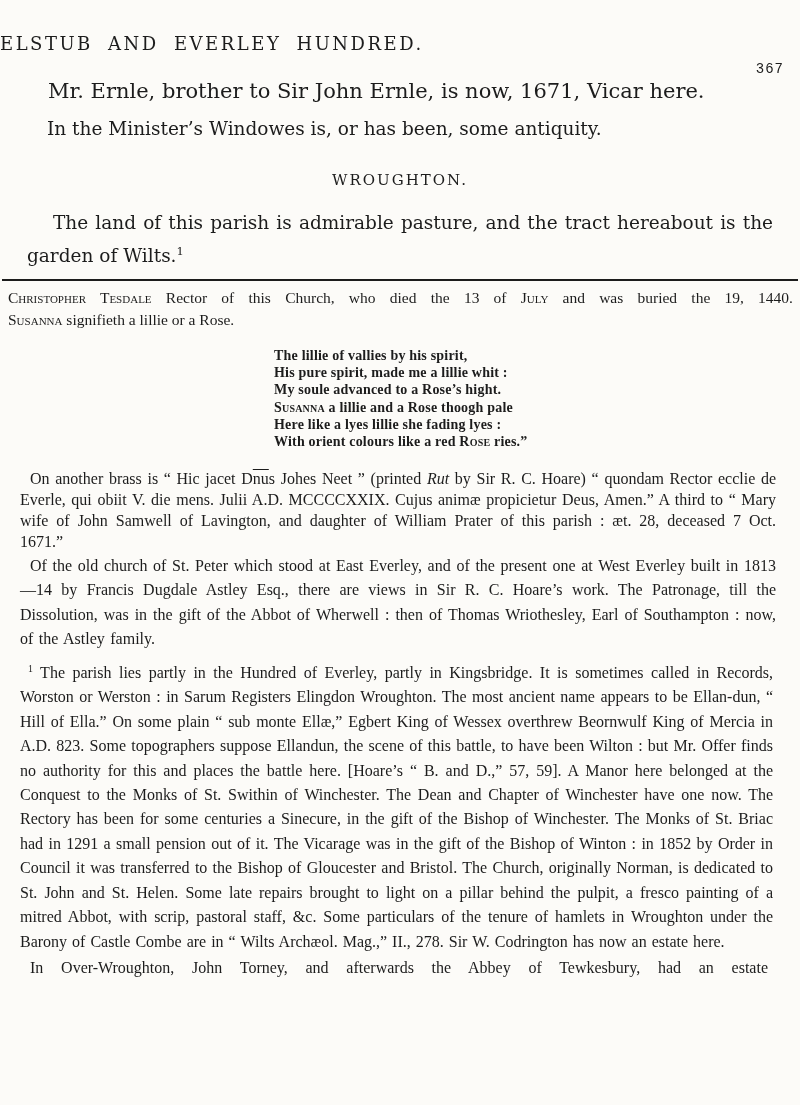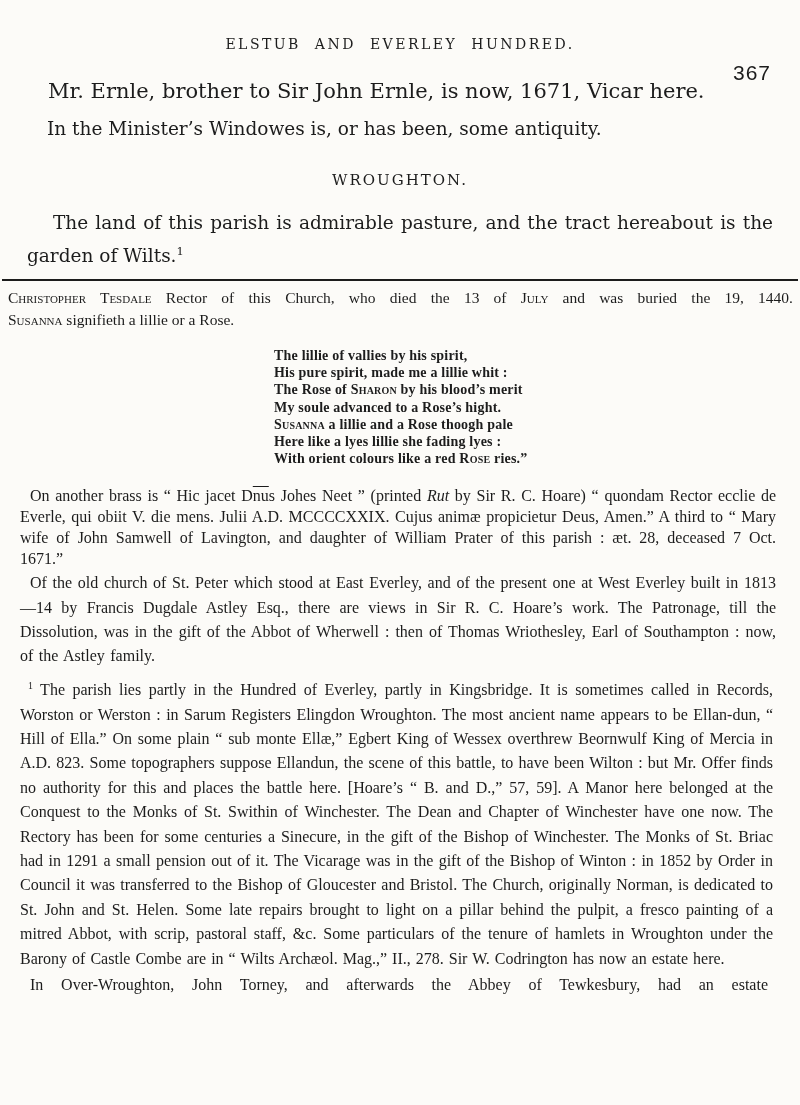--- a/index.html
+++ b/index.html
@@ -9,29 +9,29 @@
     font-family: "Liberation Serif", serif;
     color: #1c1c1c;
     overflow: hidden;
   }
   .page { position: relative; width: 800px; height: 1105px; overflow: hidden; }
 
   
   .page-header { position: relative; }
   .running-title {
     margin: 33px 0 0;
-    text-align: center;
+    text-align: left;
     font-family: "DejaVu Serif", serif;
-    font-size: 14px; line-height: 22px;
+    font-size: 18px; line-height: 22px;
     letter-spacing: 2.5px; word-spacing: 7px;
   }
   .page-number {
-    position: absolute; right: 29px; top: 28px;
-    font-family: Liberation Sans, sans-serif;
-    font-size: 21px; letter-spacing: 1px;
+    position: absolute; right: 16px; top: 28px;
+    font-family: Liberation Mono, monospace;
+    font-size: 14px; letter-spacing: 1px;
   }
 
   
   .intro-1 { margin: 23px 27px 0 48px; font-family: "DejaVu Serif", serif; font-size: 21px; line-height: 26px; }
   .intro-2 { margin: 12px 27px 0 47px; font-family: "DejaVu Serif", serif; font-size: 18.5px; line-height: 26px; }
   .section-heading {
     margin: 26px 0 0; text-align: center; font-weight: normal;
     font-family: "DejaVu Serif", serif;
     font-size: 15px; line-height: 24px; letter-spacing: 2px;
   }
@@ -86,21 +86,20 @@
 
   <hr class="rule">
 
   <section>
     <p class="memorial-line first"><span class="s-sc">Christopher Tesdale</span><span> Rector of this Church, who died the 13 of </span><span class="s-sc">July</span><span> and was buried the 19, 1440.</span></p>
     <p class="memorial-line"><span class="s-sc">Susanna</span><span> signifieth a lillie or a Rose.</span></p>
 
     <div class="poem">
       <p><span>The lillie of vallies by his spirit,</span></p>
       <p><span>His pure spirit, made me a lillie whit :</span></p>
-      <p><span>The Rose of </span><span class="s-sc">Sharon</span><span> by his blood’s merit</span></p>
       <p><span>My soule advanced to a Rose’s hight.</span></p>
       <p><span class="s-sc">Susanna</span><span> a lillie and a Rose thoogh pale</span></p>
       <p><span>Here like a lyes lillie she fading lyes :</span></p>
       <p><span>With orient colours like a red </span><span class="s-sc">Rose</span><span> ries.”</span></p>
     </div>
   </section>
 
   <p class="brass"><span>On another brass is “ Hic jacet D</span><span class="s-ov">nu</span><span>s Johes Neet ” (printed </span><span class="s-i">Rut</span><span> by Sir R. C. Hoare) “ quondam Rector ecclie de Everle, qui obiit V. die mens. Julii A.D. MCCCCXXIX. Cujus animæ propicietur Deus, Amen.”  A third to “ Mary wife of John Samwell of Lavington, and daughter of William Prater of this parish : æt. 28, deceased 7 Oct. 1671.”</span></p>
   <p class="church"><span>Of the old church of St. Peter which stood at East Everley, and of the present one at West Everley built in 1813—14 by Francis Dugdale Astley Esq., there are views in Sir R. C. Hoare’s work.  The Patronage, till the Dissolution, was in the gift of the Abbot of Wherwell : then of Thomas Wriothesley, Earl of Southampton : now, of the Astley family.</span></p>
   <p class="footnote"><span class="s-sup">1</span><span> The parish lies partly in the Hundred of Everley, partly in Kingsbridge.  It is sometimes called in Records, Worston or Werston : in Sarum Registers Elingdon Wroughton.  The most ancient name appears to be Ellan-dun, “ Hill of Ella.”  On some plain “ sub monte Ellæ,” Egbert King of Wessex overthrew Beornwulf King of Mercia in A.D. 823.  Some topographers suppose Ellandun, the scene of this battle, to have been Wilton : but Mr. Offer finds no authority for this and places the battle here. [Hoare’s “ B. and D.,” 57, 59].  A Manor here belonged at the Conquest to the Monks of St. Swithin of Winchester.  The Dean and Chapter of Winchester have one now.  The Rectory has been for some centuries a Sinecure, in the gift of the Bishop of Winchester.  The Monks of St. Briac had in 1291 a small pension out of it.  The Vicarage was in the gift of the Bishop of Winton : in 1852 by Order in Council it was transferred to the Bishop of Gloucester and Bristol.  The Church, originally Norman, is dedicated to St. John and St. Helen. Some late repairs brought to light on a pillar behind the pulpit, a fresco painting of a mitred Abbot, with scrip, pastoral staff, &amp;c.  Some particulars of the tenure of hamlets in Wroughton under the Barony of Castle Combe are in “ Wilts Archæol. Mag.,” II., 278.  Sir W. Codrington has now an estate here.</span></p>

